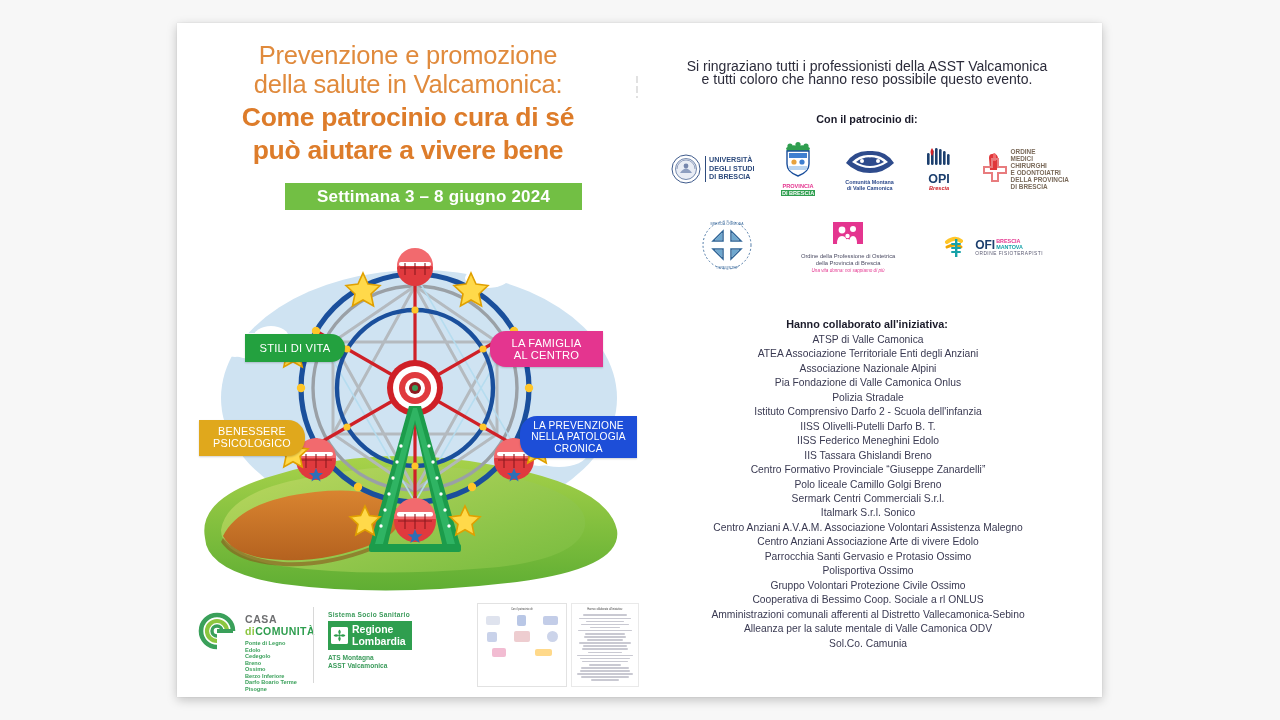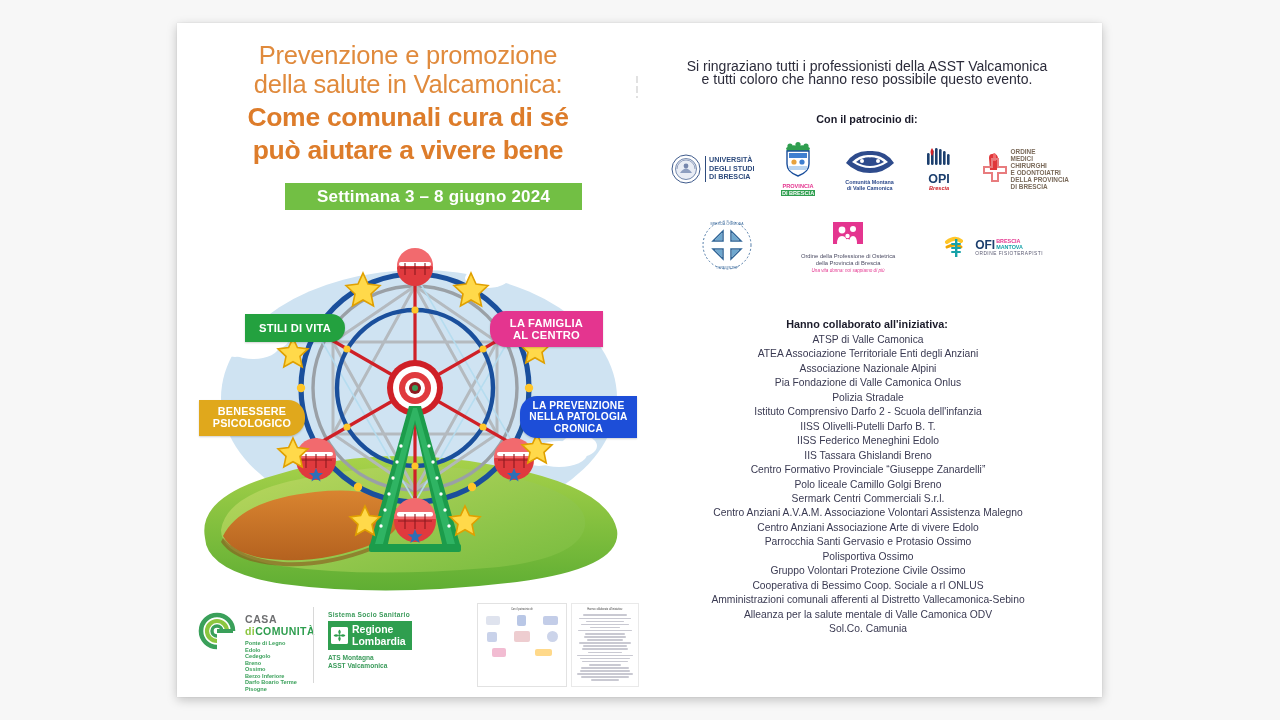--- a/index.html
+++ b/index.html
@@ -33,24 +33,25 @@
     position:absolute;left:108px;top:160px;width:297px;height:27px;
     background:#72bf44;color:#ffffff;font-size:17px;font-weight:700;
     display:flex;align-items:center;justify-content:center;letter-spacing:.2px;
   }
 
   
   #illus{position:absolute;left:10px;top:215px;width:450px;height:360px;}
   #illus svg{display:block;}
 
   .tagbox{
-    position:absolute;color:#fff;font-weight:700;
+    position:absolute;color:#fff;font-weight:400;
     display:flex;flex-direction:column;align-items:center;justify-content:center;
     text-align:center;line-height:1.08;letter-spacing:.2px;
     box-shadow:0 1px 2px rgba(0,0,0,.18);
+    margin-top:20px;
   }
   .tag-stili{
     left:58px;top:76px;width:100px;height:28px;font-size:11.2px;
     background:#23a13f;border-radius:0 16px 16px 0;
   }
   .tag-famiglia{
     left:303px;top:73px;width:113px;height:36px;font-size:11.2px;
     background:#e4358f;border-radius:16px 0 0 16px;
   }
   .tag-benessere{
@@ -123,21 +124,21 @@
 <body>
 
 <div id="stage">
   <div id="page">
 
     <div id="left">
 
       <div class="title-block">
         <div class="t-light">Prevenzione e promozione</div>
         <div class="t-light">della salute in Valcamonica:</div>
-        <div class="t-bold">Come comunali cura di sé</div>
+        <div class="t-bold">Come patrocinio cura di sé</div>
         <div class="t-bold">può aiutare a vivere bene</div>
       </div>
 
       <div class="date-bar">Settimana 3 – 8 giugno 2024</div>
 
       <div id="illus">
         <svg width="450" height="360" viewBox="0 0 450 360">
           <defs>
             <linearGradient id="gGreen" x1="0" y1="0" x2="0" y2="1">
               <stop offset="0" stop-color="#a8d24a"></stop>
@@ -578,20 +579,21 @@
         <div>Associazione Nazionale Alpini</div>
         <div>Pia Fondazione di Valle Camonica Onlus</div>
         <div>Polizia Stradale</div>
         <div>Istituto Comprensivo Darfo 2 - Scuola dell'infanzia</div>
         <div>IISS Olivelli-Putelli Darfo B. T.</div>
         <div>IISS Federico Meneghini Edolo</div>
         <div>IIS Tassara Ghislandi Breno</div>
         <div>Centro Formativo Provinciale “Giuseppe Zanardelli”</div>
         <div>Polo liceale Camillo Golgi Breno</div>
         <div>Sermark Centri Commerciali S.r.l.</div>
+        <div>Italmark S.r.l. Sonico</div>
         <div>Centro Anziani A.V.A.M. Associazione Volontari Assistenza Malegno</div>
         <div>Centro Anziani Associazione Arte di vivere Edolo</div>
         <div>Parrocchia Santi Gervasio e Protasio Ossimo</div>
         <div>Polisportiva Ossimo</div>
         <div>Gruppo Volontari Protezione Civile Ossimo</div>
         <div>Cooperativa di Bessimo Coop. Sociale a rl ONLUS</div>
         <div>Amministrazioni comunali afferenti al Distretto Vallecamonica-Sebino</div>
         <div>Alleanza per la salute mentale di Valle Camonica ODV</div>
         <div>Sol.Co. Camunia</div>
       </div>

